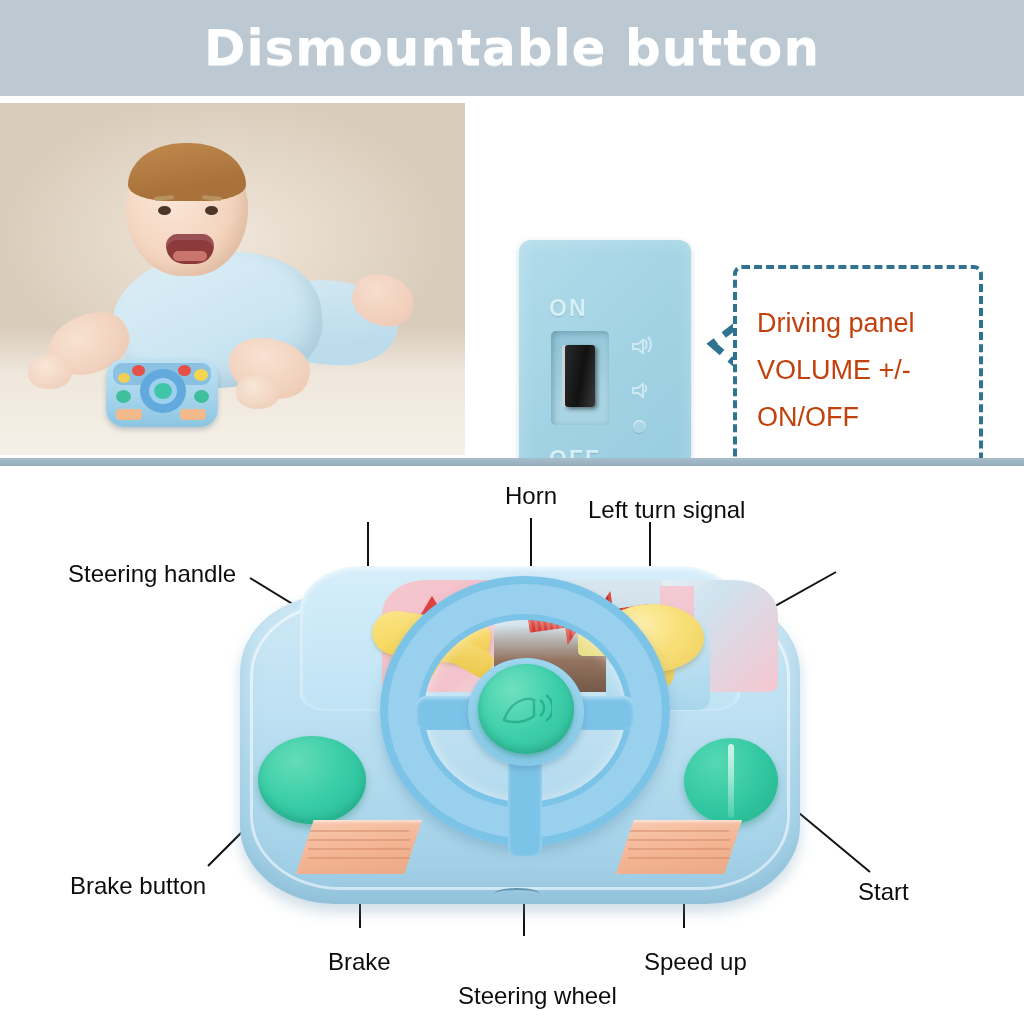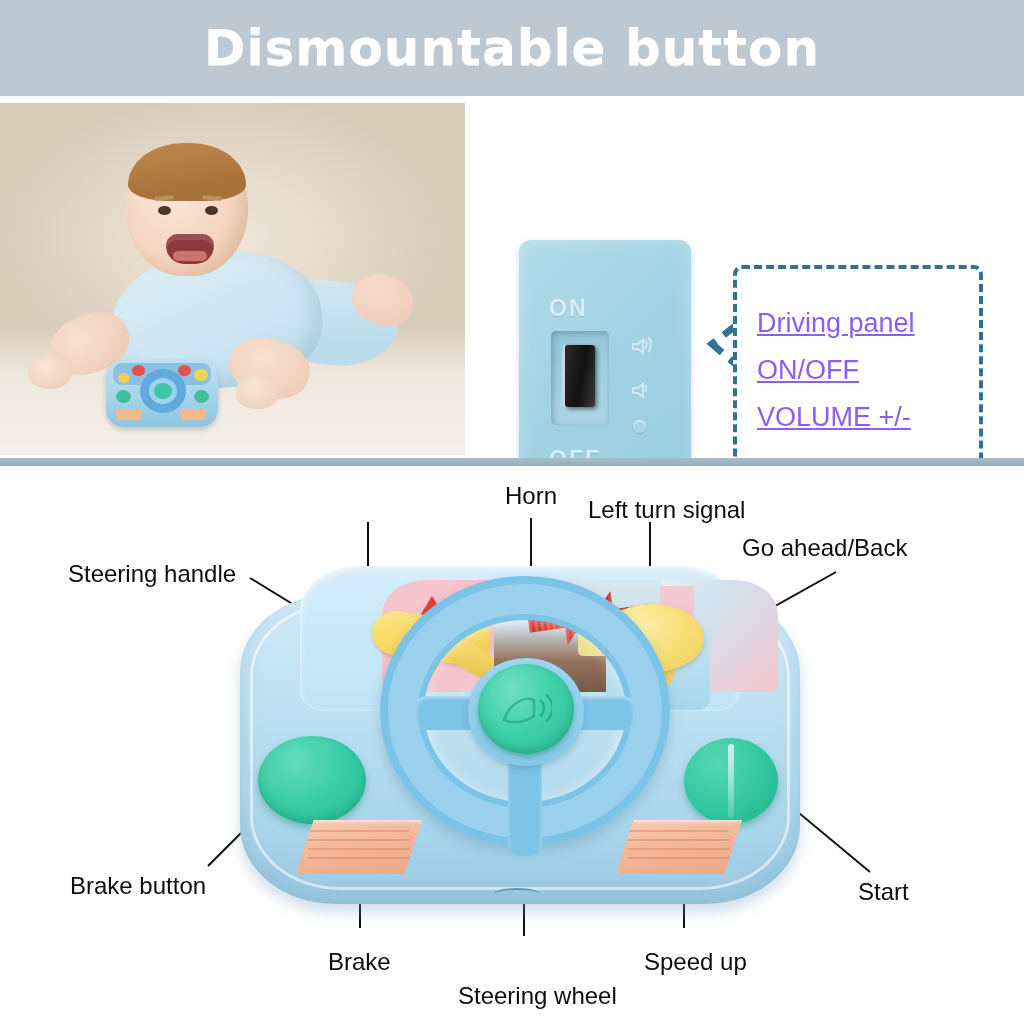--- a/index.html
+++ b/index.html
@@ -161,21 +161,21 @@
   .sw-mark{position:absolute;left:16px;bottom:10px;width:13px;height:13px;
     border:1.5px solid rgba(255,255,255,.45);transform:rotate(45deg);border-radius:2px;}
 
   
   .callout{
     position:absolute;left:733px;top:165px;width:250px;height:210px;
     border:4px dashed #2f7390;border-radius:9px;
     display:flex;flex-direction:column;justify-content:center;
     padding-left:20px;box-sizing:border-box;background:#fff;
   }
-  .callout-line{font-size:27px;color:#8b5cf6;margin:8px 0;white-space:nowrap;text-decoration:underline;}
+  .callout-line{font-size:27px;color:#c2410c;margin:8px 0;white-space:nowrap;}
   .callout-arrow{position:absolute;left:706px;top:222px;width:34px;height:46px;}
 
   
   .divider{position:absolute;left:0;top:458px;width:1024px;height:8px;
     background:linear-gradient(180deg,#a8bdcb 0%,#95adbd 100%);}
 
   
   .diagram{position:absolute;left:0;top:466px;width:1024px;height:558px;background:#fff;}
 
   .lbl{position:absolute;font-size:24px;color:#0d0d0d;white-space:nowrap;}
@@ -402,22 +402,22 @@
         <div class="sw-mark"></div>
       </div>
     </div>
 
     <svg class="callout-arrow" viewBox="0 0 34 46">
       <path d="M32 2 L6 22 L32 44" fill="none" stroke="#2f7390" stroke-width="7" stroke-dasharray="18 10"></path>
     </svg>
 
     <div class="callout">
       <div class="callout-line">Driving panel</div>
+      <div class="callout-line">VOLUME +/-</div>
       <div class="callout-line">ON/OFF</div>
-      <div class="callout-line">VOLUME +/-</div>
     </div>
   </div>
 
   <div class="divider"></div>
 
   <div class="diagram">
 
     <svg class="leaders">
       <g stroke="#111" stroke-width="2" fill="none">
         <line x1="250" y1="112" x2="348" y2="172"></line>
@@ -497,21 +497,20 @@
       </div>
       <div class="pedal speed">
         <div class="ridge"></div>
       </div>
       <div class="wheel-slot"></div>
     </div>
 
     <div class="lbl" style="left:68px;top:94px;">Steering handle</div>
     <div class="lbl" style="left:505px;top:16px;text-align:right;">Horn</div>
     <div class="lbl" style="left:588px;top:30px;">Left turn signal</div>
-    <div class="lbl" style="left:742px;top:68px;">Go ahead/Back</div>
     <div class="lbl" style="left:70px;top:406px;">Brake button</div>
     <div class="lbl" style="left:328px;top:482px;">Brake</div>
     <div class="lbl" style="left:458px;top:516px;">Steering wheel</div>
     <div class="lbl" style="left:644px;top:482px;">Speed up</div>
     <div class="lbl" style="left:858px;top:412px;">Start</div>
   </div>
 
 </div>
 
 </body></html>

